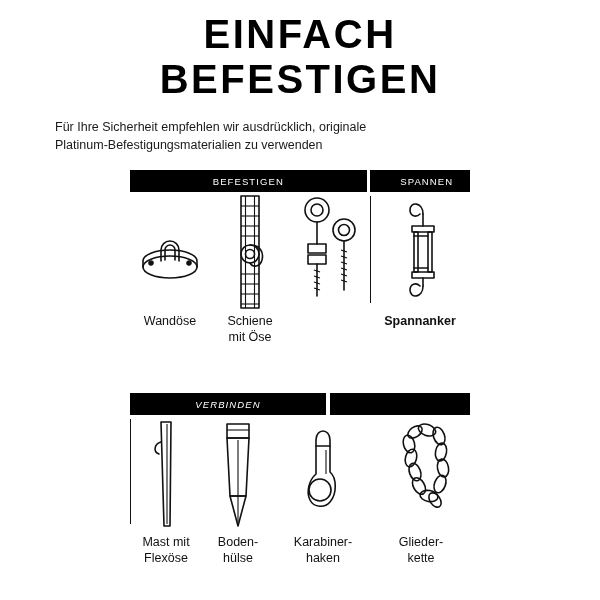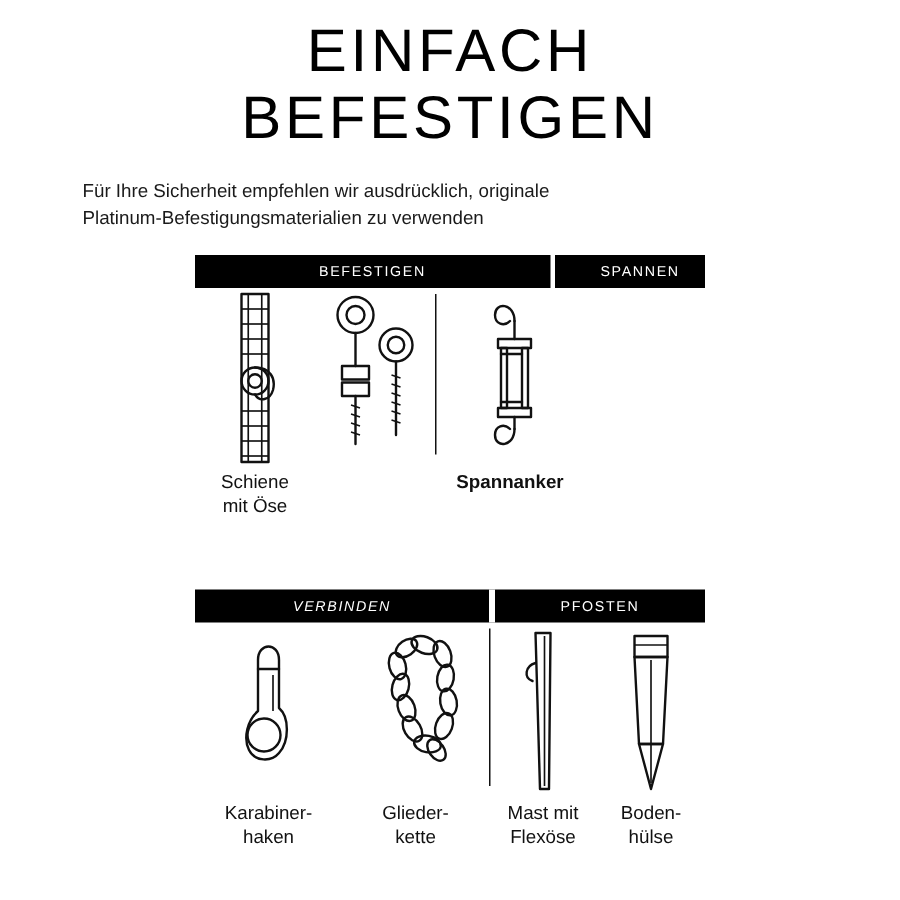--- a/index.html
+++ b/index.html
@@ -21,21 +21,21 @@
     box-sizing: border-box;
   }
 
   
   .headline {
     text-align: center;
     padding-top: 12px;
   }
   .headline .line {
     font-size: 40px;
-    font-weight: normal;
+    font-weight: bold;
     letter-spacing: 2.5px;
     line-height: 1.12;
     color: #000000;
   }
   .subtitle {
     margin-top: 16px;
     font-size: 12.5px;
     line-height: 1.45;
     color: #1a1a1a;
     padding: 0 55px;
@@ -129,20 +129,38 @@
   <div class="section" style="top:170px;">
     <div class="band">
       <div class="band-cell" style="width:246px;">BEFESTIGEN</div>
       <div class="divider"></div>
       <div class="band-cell" style="width:90px;padding-left:13px;">SPANNEN</div>
     </div>
 
     <div class="items">
       <div class="group">
 
+        <div class="item">
+          <div class="art">
+            <svg width="76" height="110" viewBox="0 0 76 110">
+              <g transform="translate(38,62)">
+                <ellipse class="st" cx="0" cy="8" rx="27" ry="11"></ellipse>
+                <path class="st" d="M-27,8 L-27,2 A27,11 0 0 1 27,2 L27,8"></path>
+                <circle class="stf" cx="-19" cy="4" r="2.2"></circle>
+                <circle class="stf" cx="19" cy="4" r="2.2"></circle>
+                <path class="st" d="M-9,2 L-9,-9 A9,9 0 0 1 9,-9 L9,2"></path>
+                <path class="st" d="M-5,1 L-5,-9 A5,5 0 0 1 5,-9 L5,1"></path>
+              </g>
+            </svg>
+          </div>
+          <div class="caption">
+            <span>Wandöse</span>
+            <span class="c2"></span>
+          </div>
+        </div>
 
         <div class="item">
           <div class="art">
             <svg width="76" height="120" viewBox="0 0 76 120">
               <g transform="translate(38,0)">
                 <rect class="st" x="-9" y="4" width="18" height="112"></rect>
                 <line class="thin" x1="-4.5" y1="4" x2="-4.5" y2="116"></line>
                 <line class="thin" x1="4.5" y1="4" x2="4.5" y2="116"></line>
                 <g class="thin">
                   <line x1="-9" y1="14" x2="9" y2="14"></line>
@@ -228,24 +246,61 @@
           </div>
         </div>
       </div>
     </div>
   </div>
 
   <div class="section" style="top:393px;">
     <div class="band">
       <div class="band-cell" style="width:196px;font-style:italic;">VERBINDEN</div>
       <div class="divider"></div>
-      <div class="band-cell" style="width:140px;">PFOSTEN</div>
     </div>
 
     <div class="items">
+      <div class="group">
+        <div class="vline" style="left:0;"></div>
+
+        <div class="item" style="width:72px;">
+          <div class="art" style="height:118px;">
+            <svg width="60" height="112" viewBox="0 0 60 112">
+              <g transform="translate(30,0)">
+                <path class="st" d="M-5,4 L5,4 L4,108 L-2,108 Z"></path>
+                <line class="thin" x1="1" y1="6" x2="1" y2="106"></line>
+                <path class="st" d="M-5,24 C-12,26 -13,34 -7,36"></path>
+              </g>
+            </svg>
+          </div>
+          <div class="caption">
+            <span>Mast mit</span>
+            <span class="c2">Flexöse</span>
+          </div>
+        </div>
+
+        <div class="item" style="width:72px;">
+          <div class="art" style="height:118px;">
+            <svg width="60" height="112" viewBox="0 0 60 112">
+              <g transform="translate(30,0)">
+                <rect class="st" x="-11" y="6" width="22" height="14"></rect>
+                <path class="st" d="M-11,20 L11,20 L8,78 L-8,78 Z"></path>
+                <path class="st" d="M-8,78 L8,78 L0,108 Z"></path>
+                <line class="thin" x1="0" y1="22" x2="0" y2="104"></line>
+                <line class="thin" x1="-11" y1="12" x2="11" y2="12"></line>
+              </g>
+            </svg>
+          </div>
+          <div class="caption">
+            <span>Boden-</span>
+            <span class="c2">hülse</span>
+          </div>
+        </div>
+      </div>
+
       <div class="group">
 
         <div class="item" style="width:98px;">
           <div class="art" style="height:118px;">
             <svg width="76" height="112" viewBox="0 0 76 112">
               <g transform="translate(38,6)">
                 <path class="st" d="M-7,16 C-7,4 7,4 7,16 L7,48 C14,54 14,70 7,78 C2,84 -9,84 -13,76 C-17,68 -14,56 -7,50 Z"></path>
                 <circle class="st" cx="-3" cy="66" r="11"></circle>
                 <line class="st" x1="-7" y1="22" x2="7" y2="22"></line>
                 <path class="thin" d="M3,26 L3,50"></path>
@@ -276,54 +331,16 @@
                 <ellipse class="st" cx="14" cy="78" rx="8" ry="5" transform="rotate(55 14 78)"></ellipse>
               </g>
             </svg>
           </div>
           <div class="caption">
             <span>Glieder-</span>
             <span class="c2">kette</span>
           </div>
         </div>
       </div>
-
-      <div class="group">
-        <div class="vline" style="left:0;"></div>
-
-        <div class="item" style="width:72px;">
-          <div class="art" style="height:118px;">
-            <svg width="60" height="112" viewBox="0 0 60 112">
-              <g transform="translate(30,0)">
-                <path class="st" d="M-5,4 L5,4 L4,108 L-2,108 Z"></path>
-                <line class="thin" x1="1" y1="6" x2="1" y2="106"></line>
-                <path class="st" d="M-5,24 C-12,26 -13,34 -7,36"></path>
-              </g>
-            </svg>
-          </div>
-          <div class="caption">
-            <span>Mast mit</span>
-            <span class="c2">Flexöse</span>
-          </div>
-        </div>
-
-        <div class="item" style="width:72px;">
-          <div class="art" style="height:118px;">
-            <svg width="60" height="112" viewBox="0 0 60 112">
-              <g transform="translate(30,0)">
-                <rect class="st" x="-11" y="6" width="22" height="14"></rect>
-                <path class="st" d="M-11,20 L11,20 L8,78 L-8,78 Z"></path>
-                <path class="st" d="M-8,78 L8,78 L0,108 Z"></path>
-                <line class="thin" x1="0" y1="22" x2="0" y2="104"></line>
-                <line class="thin" x1="-11" y1="12" x2="11" y2="12"></line>
-              </g>
-            </svg>
-          </div>
-          <div class="caption">
-            <span>Boden-</span>
-            <span class="c2">hülse</span>
-          </div>
-        </div>
-      </div>
     </div>
   </div>
 
 </div>
 
 </body></html>

